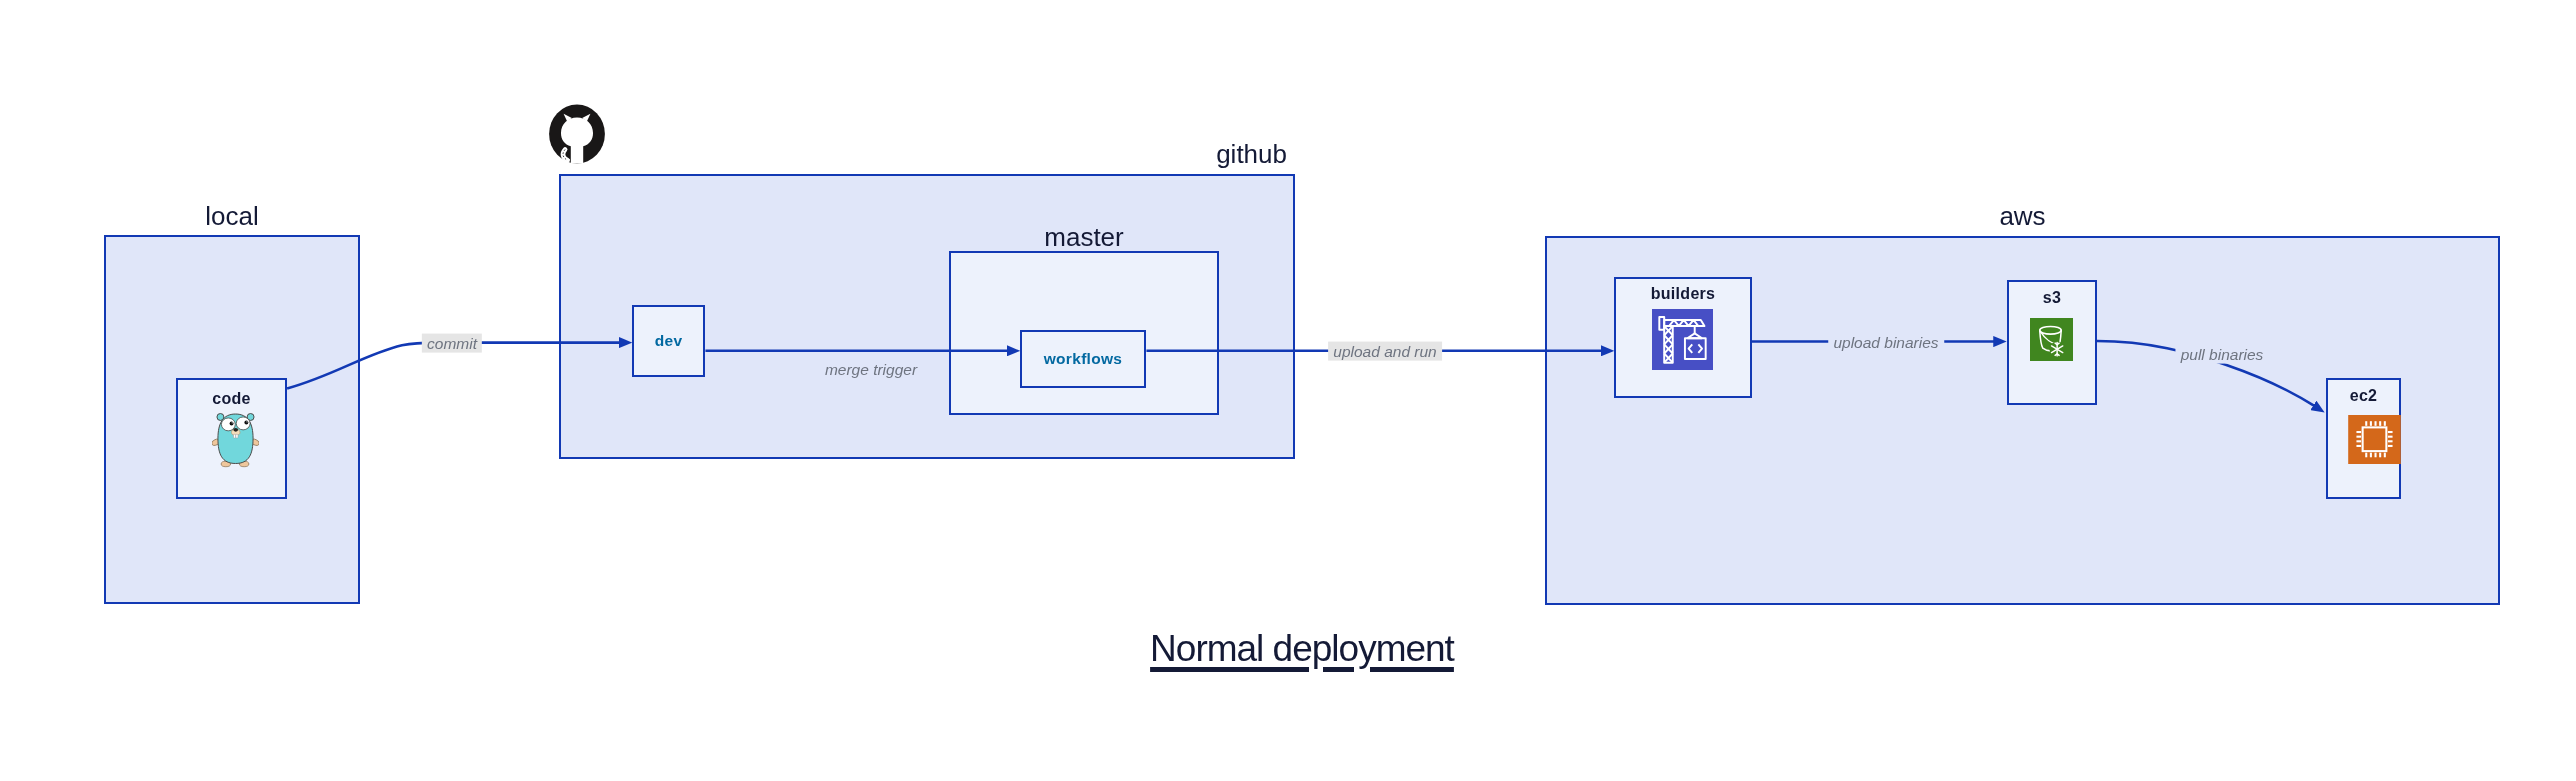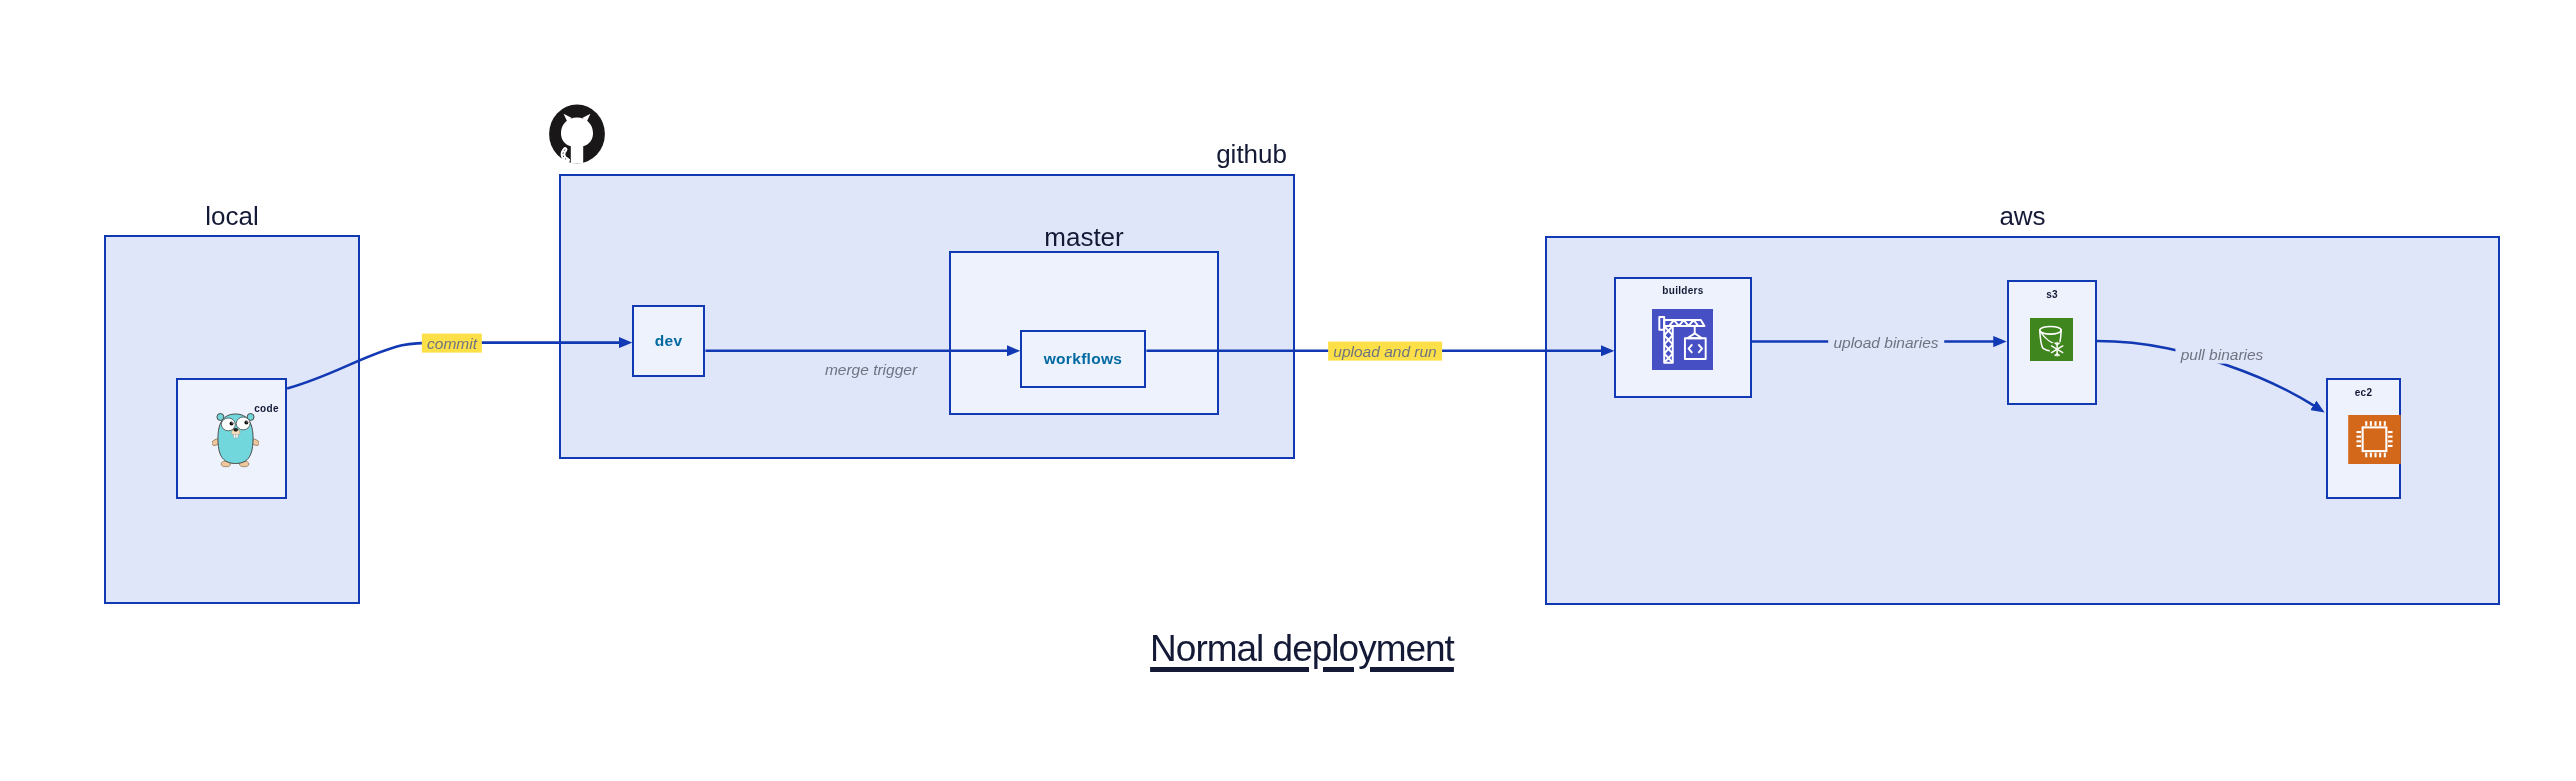--- a/index.html
+++ b/index.html
@@ -2,30 +2,30 @@
 <html style="font-size:8.2px"><head>
 <meta charset="utf-8">
 <style>
   html,body{margin:0;padding:0;background:#ffffff;}
   #canvas{position:relative;width:2604px;height:781px;background:#ffffff;overflow:hidden;
           font-family:"Liberation Sans",sans-serif;color:#141a36;}
   .group{position:absolute;background:#e0e6f9;border:2.1px solid #1239b4;box-sizing:border-box;}
   .node{position:absolute;background:#edf2fc;border:2.6px solid #1239b4;box-sizing:border-box;}
   .group-label{position:absolute;font-size:26px;color:#141a36;white-space:nowrap;}
   .center{text-align:center;}
-  .node-label{position:absolute;width:100%;text-align:center;font-size:10px;font-weight:bold;
+  .node-label{position:absolute;width:100%;text-align:center;font-size:16px;font-weight:bold;
               color:#141a36;letter-spacing:0.3px;}
   .node-label-mid{position:absolute;inset:0;display:flex;align-items:center;justify-content:center;
               font-size:15.5px;font-weight:bold;color:#0369a1;letter-spacing:0.3px;}
   .icon{position:absolute;}
   .icon svg{display:block;width:100%;height:100%;}
   #edges{position:absolute;left:0;top:0;pointer-events:none;}
   .edge-label{position:absolute;transform:translate(-50%,-50%);font-size:15.5px;font-style:italic;
               color:#6e7480;white-space:nowrap;padding:0.5px 5.2px;line-height:1.15;}
-  .bg-white{background:#fde047;}
+  .bg-white{background:#e5e5e5;}
   .bg-group{background:#e0e6f9;}
   .diagram-title{position:absolute;left:1302px;top:628px;transform:translateX(-50%);
               font-size:37px;letter-spacing:-1px;color:#141a36;white-space:nowrap;
               text-decoration:underline;text-decoration-thickness:4.6px;text-underline-offset:6.2px;}
 </style>
 </head>
 <body>
 
 <div id="canvas">
 
@@ -45,21 +45,21 @@
       <ellipse cx="56" cy="58" rx="54" ry="57" fill="#191717"></ellipse>
       <path fill="#ffffff" d="M56,26 C38,26 25,39 25,56 C25,69 32,78 44,82 L44,115 L68,115 L68,82 C80,78 87,69 87,56 C87,39 74,26 56,26 Z"></path>
       <path fill="#ffffff" d="M37,34 L30,19 L46,27 Z"></path>
       <path fill="#ffffff" d="M75,34 L82,19 L66,27 Z"></path>
       <path d="M33,88 C26,96 28,104 38,109" stroke="#ffffff" stroke-width="9" fill="none" stroke-linecap="round"></path>
       <path d="M33,88 C26,96 28,104 38,109" stroke="#191717" stroke-width="1.6" fill="none" stroke-dasharray="3 3.5"></path>
     </svg>
   </div>
 
   <div class="node" style="left:176px;top:378px;width:111px;height:121px;">
-    <div class="node-label" style="top:23px;padding-left:35px;">code</div>
+    <div class="node-label" style="top:10px;">code</div>
   </div>
   <div class="icon" style="left:212px;top:410px;width:47px;height:58px;">
     <svg viewBox="0 0 95 115">
       <ellipse cx="8" cy="64" rx="9" ry="5.5" fill="#efc79c" stroke="#8a7558" stroke-width="1.5" transform="rotate(-24 8 64)"></ellipse>
       <ellipse cx="87" cy="64" rx="9" ry="5.5" fill="#efc79c" stroke="#8a7558" stroke-width="1.5" transform="rotate(24 87 64)"></ellipse>
       <ellipse cx="28" cy="108" rx="9.5" ry="5.5" fill="#efc79c" stroke="#8a7558" stroke-width="1.5"></ellipse>
       <ellipse cx="65" cy="108" rx="9.5" ry="5.5" fill="#efc79c" stroke="#8a7558" stroke-width="1.5"></ellipse>
       <circle cx="17" cy="13" r="7" fill="#71d7dc" stroke="#4a4a48" stroke-width="2"></circle>
       <circle cx="78" cy="13" r="7" fill="#71d7dc" stroke="#4a4a48" stroke-width="2"></circle>
       <path d="M47.5,7 C22,7 12,26 12,56 C12,88 20,107 47.5,107 C75,107 83,88 83,56 C83,26 73,7 47.5,7 Z" fill="#71d7dc" stroke="#4a4a48" stroke-width="2"></path>

